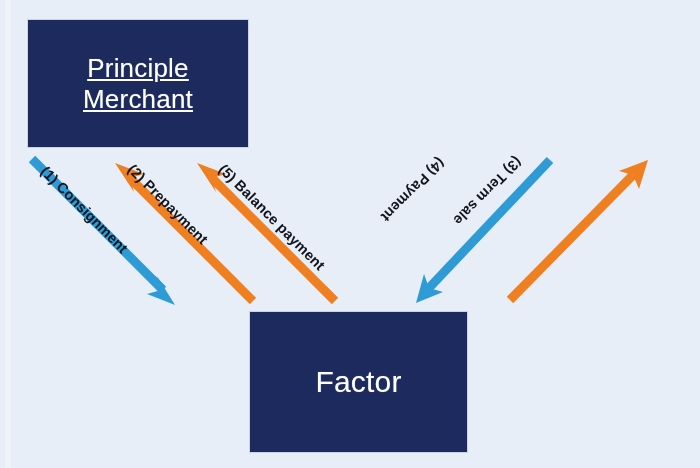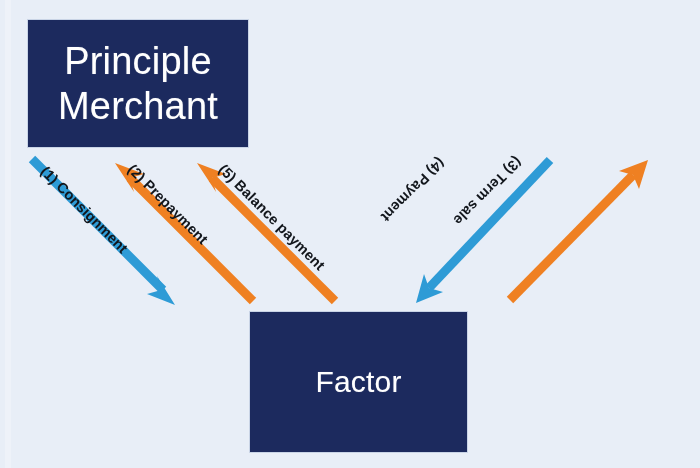--- a/index.html
+++ b/index.html
@@ -41,21 +41,22 @@
   .node-label {
     display: block;
     white-space: pre-line;
     text-shadow: 0 0 1px rgba(255,255,255,0.35);
   }
   #node-merchant {
     left: 22px;
     top: 19px;
     width: 222px;
     height: 129px;
-    font-size: 38px;
+    font-size: 26px;
+    text-decoration: underline;
   }
   #node-buyer {
     left: 459px;
     top: 19px;
     width: 222px;
     height: 129px;
     font-size: 30px;
   }
   #node-factor {
     left: 244px;

